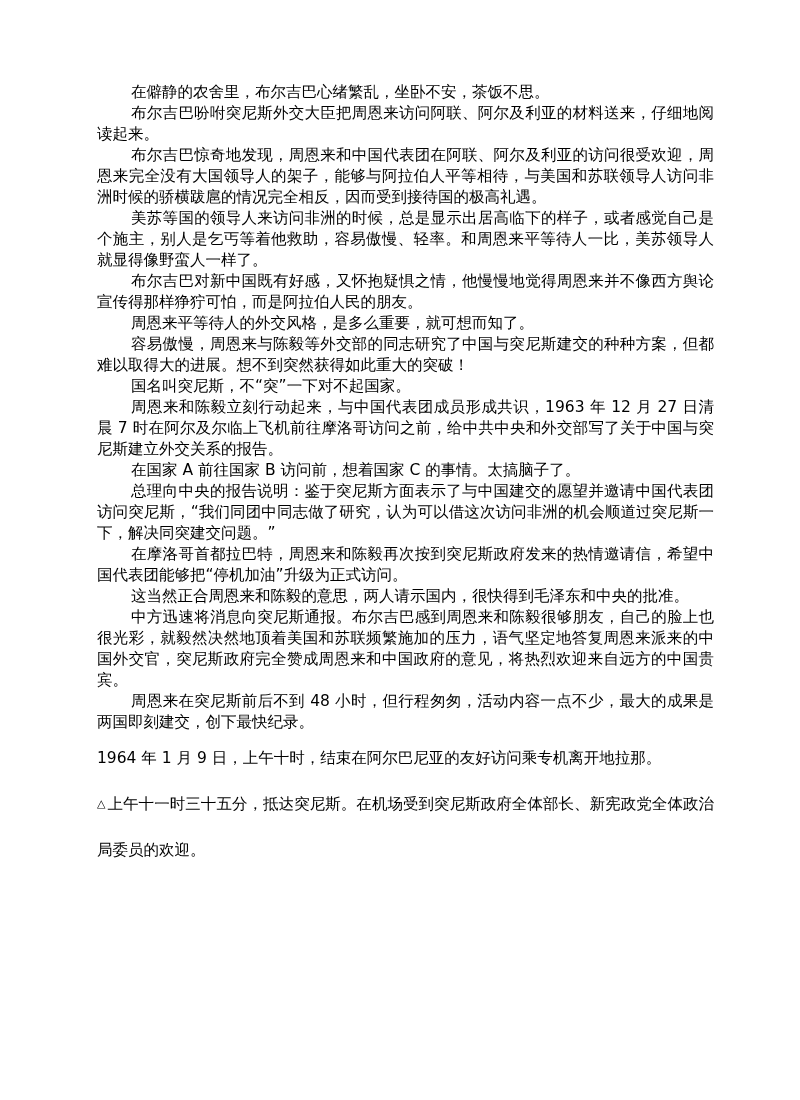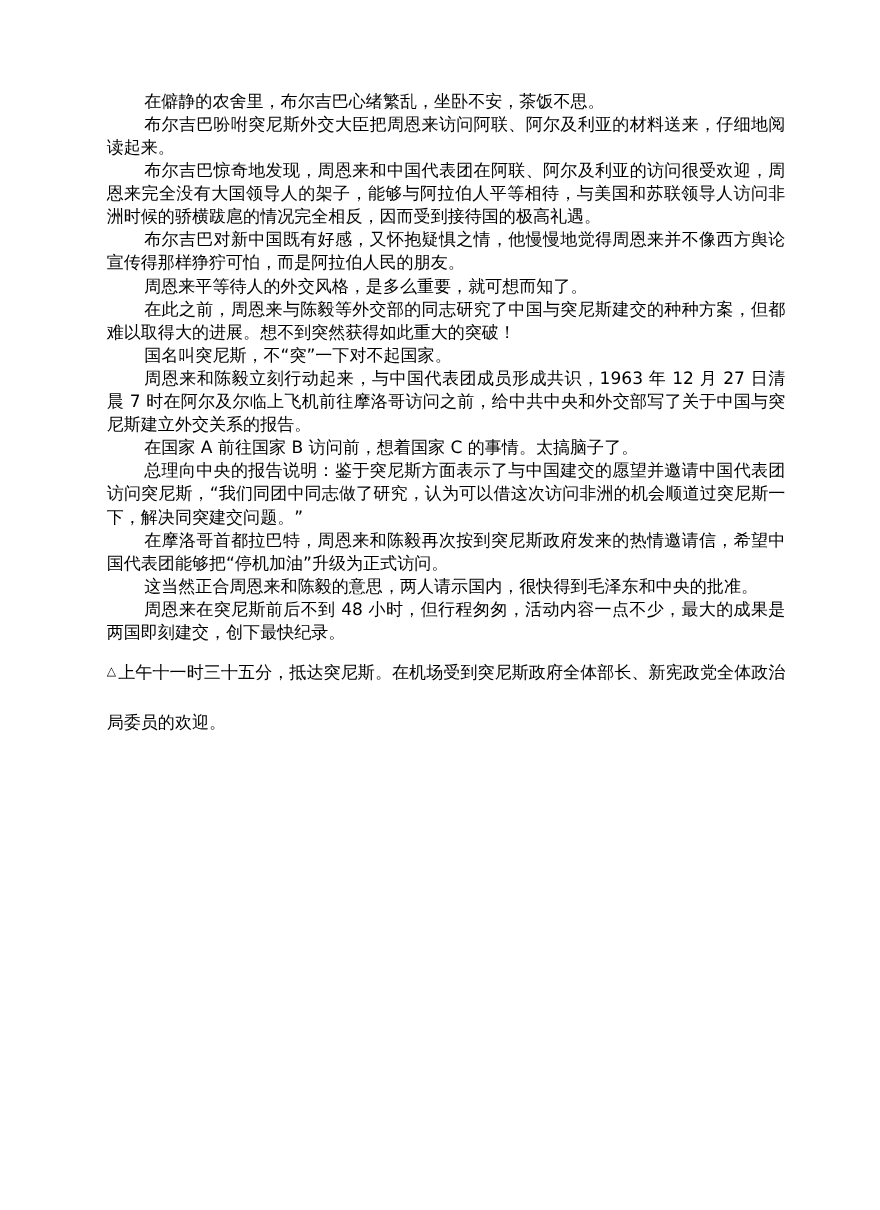--- a/index.html
+++ b/index.html
@@ -52,28 +52,31 @@
 </style>
 </head>
 <body style="background: rgb(255, 255, 255);">
 
 <div class="page" style="background: rgb(255, 255, 255); color: rgb(0, 0, 0);">
   <div class="text-block">
     <div>
         <p class="para indent">在僻静的农舍里，布尔吉巴心绪繁乱，坐卧不安，茶饭不思。</p>
         <p class="para indent">布尔吉巴吩咐突尼斯外交大臣把周恩来访问阿联、阿尔及利亚的材料送来，仔细地阅读起来。</p>
         <p class="para indent">布尔吉巴惊奇地发现，周恩来和中国代表团在阿联、阿尔及利亚的访问很受欢迎，周恩来完全没有大国领导人的架子，能够与阿拉伯人平等相待，与美国和苏联领导人访问非洲时候的骄横跋扈的情况完全相反，因而受到接待国的极高礼遇。</p>
+        <p class="para indent">美苏等国的领导人来访问非洲的时候，总是显示出居高临下的样子，或者感觉自己是个施主，别人是乞丐等着他救助，容易傲慢、轻率。和周恩来平等待人一比，美苏领导人就显得像野蛮人一样了。</p>
         <p class="para indent">布尔吉巴对新中国既有好感，又怀抱疑惧之情，他慢慢地觉得周恩来并不像西方舆论宣传得那样狰狞可怕，而是阿拉伯人民的朋友。</p>
         <p class="para indent">周恩来平等待人的外交风格，是多么重要，就可想而知了。</p>
-        <p class="para indent">在此之前，周恩来与陈毅等外交部的同志研究了中国与突尼斯建交的种种方案，但都难以取得大的进展。想不到突然获得如此重大的突破！</p>
+        <p class="para indent">容易傲慢，周恩来与陈毅等外交部的同志研究了中国与突尼斯建交的种种方案，但都难以取得大的进展。想不到突然获得如此重大的突破！</p>
         <p class="para indent">国名叫突尼斯，不“突”一下对不起国家。</p>
         <p class="para indent">周恩来和陈毅立刻行动起来，与中国代表团成员形成共识，1963 年 12 月 27 日清晨 7 时在阿尔及尔临上飞机前往摩洛哥访问之前，给中共中央和外交部写了关于中国与突尼斯建立外交关系的报告。</p>
         <p class="para indent">在国家 A 前往国家 B 访问前，想着国家 C  的事情。太搞脑子了。</p>
         <p class="para indent">总理向中央的报告说明：鉴于突尼斯方面表示了与中国建交的愿望并邀请中国代表团访问突尼斯，“我们同团中同志做了研究，认为可以借这次访问非洲的机会顺道过突尼斯一下，解决同突建交问题。”</p>
         <p class="para indent">在摩洛哥首都拉巴特，周恩来和陈毅再次按到突尼斯政府发来的热情邀请信，希望中国代表团能够把“停机加油”升级为正式访问。</p>
         <p class="para indent">这当然正合周恩来和陈毅的意思，两人请示国内，很快得到毛泽东和中央的批准。</p>
+        <p class="para indent">中方迅速将消息向突尼斯通报。布尔吉巴感到周恩来和陈毅很够朋友，自己的脸上也很光彩，就毅然决然地顶着美国和苏联频繁施加的压力，语气坚定地答复周恩来派来的中国外交官，突尼斯政府完全赞成周恩来和中国政府的意见，将热烈欢迎来自远方的中国贵宾。</p>
         <p class="para indent">周恩来在突尼斯前后不到 48 小时，但行程匆匆，活动内容一点不少，最大的成果是两国即刻建交，创下最快纪录。</p>
       </div>
     <div class="diary-block">
+        <p class="diary">1964 年 1 月 9 日，上午十时，结束在阿尔巴尼亚的友好访问乘专机离开地拉那。</p>
         <p class="diary"><span class="marker">△</span>上午十一时三十五分，抵达突尼斯。在机场受到突尼斯政府全体部长、新宪政党全体政治局委员的欢迎。</p>
       </div>
   </div>
 </div>
 
 </body></html>

